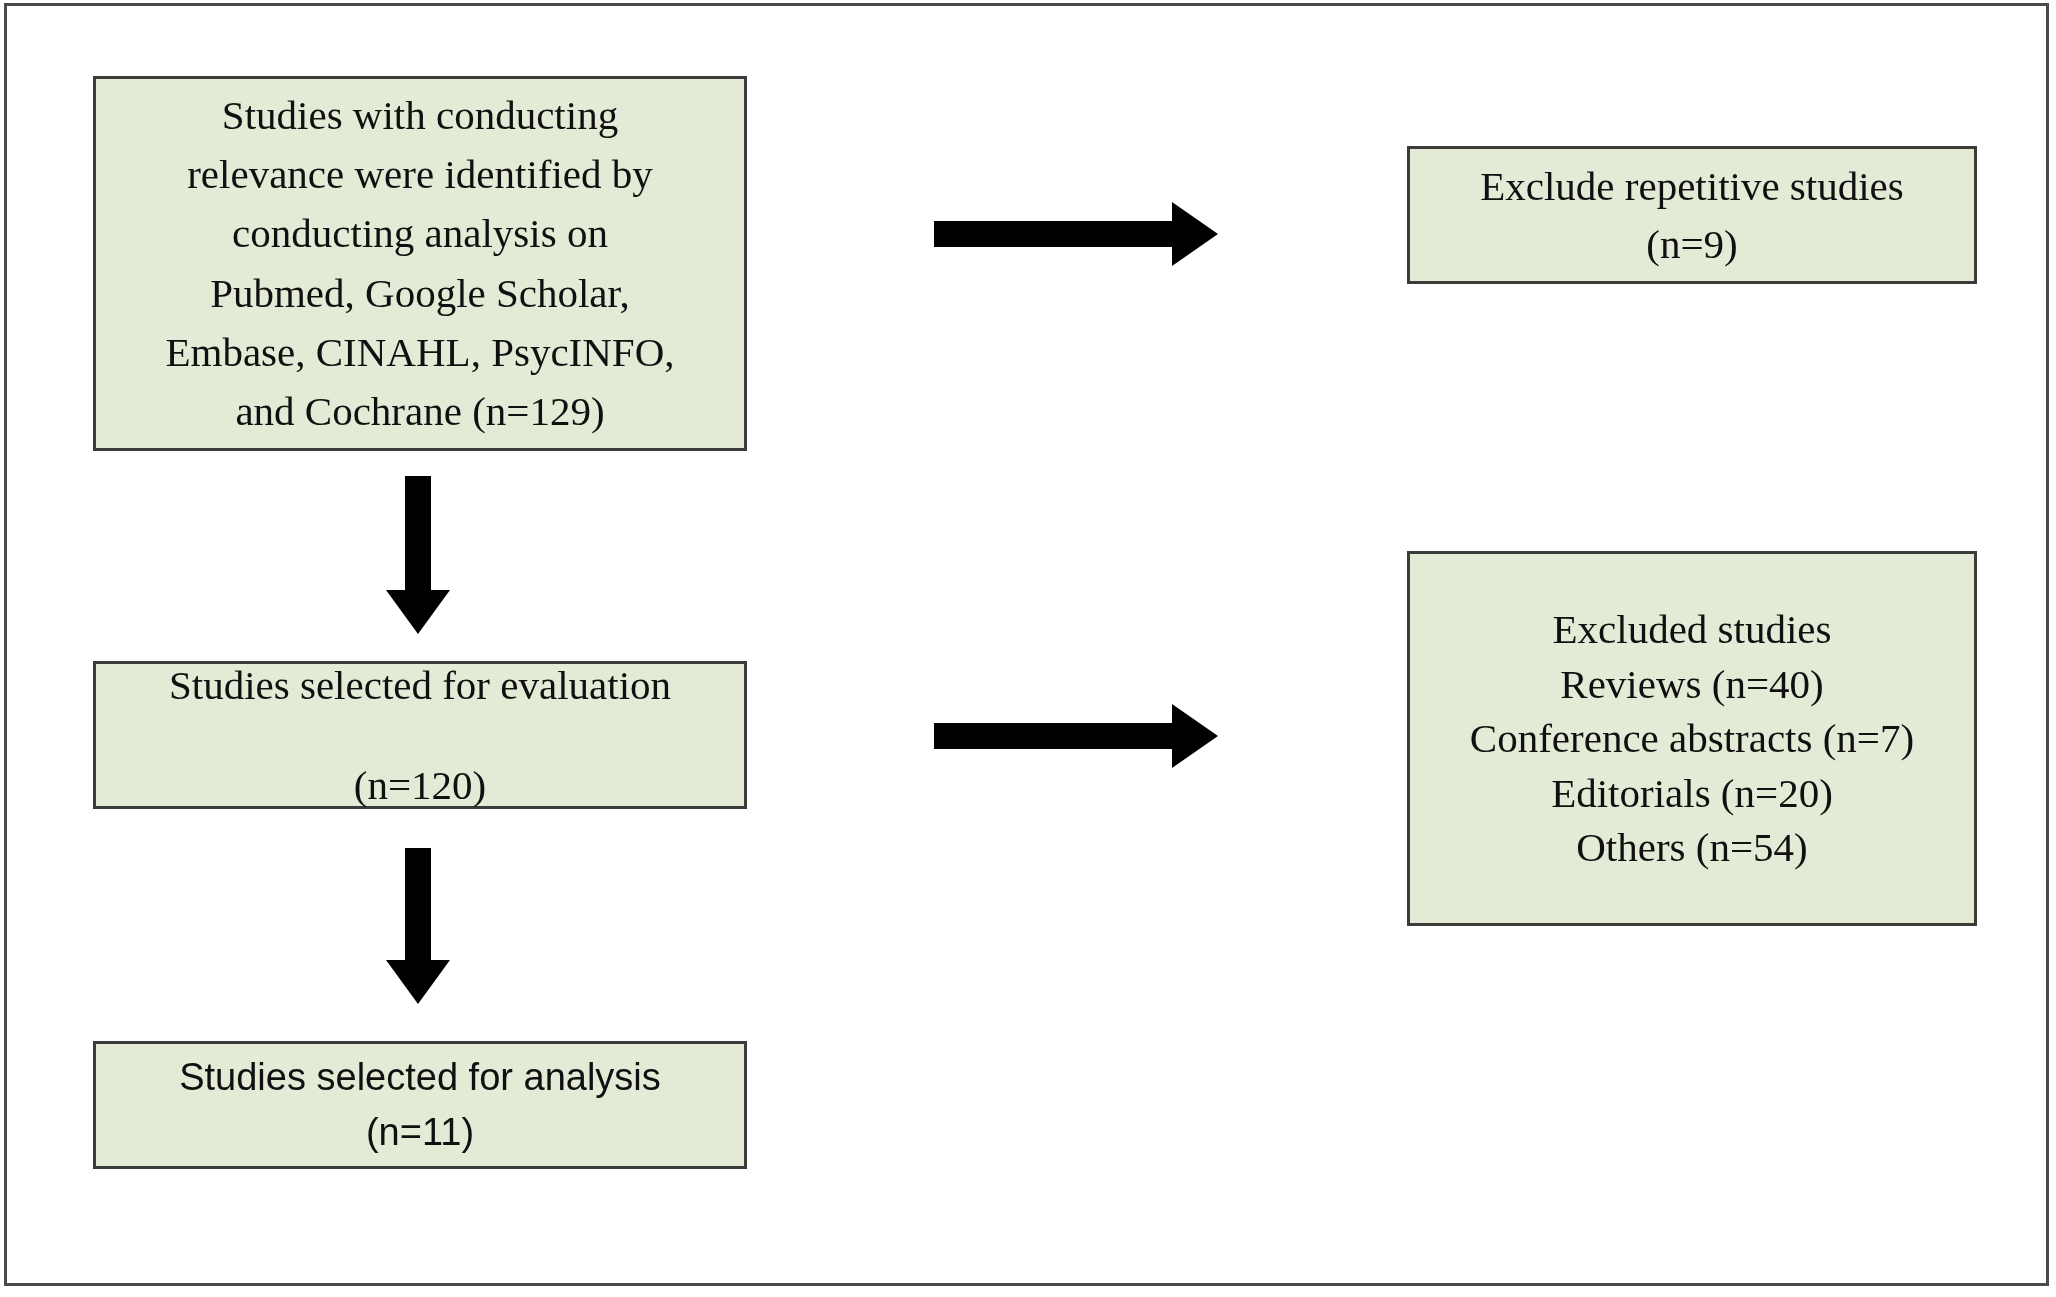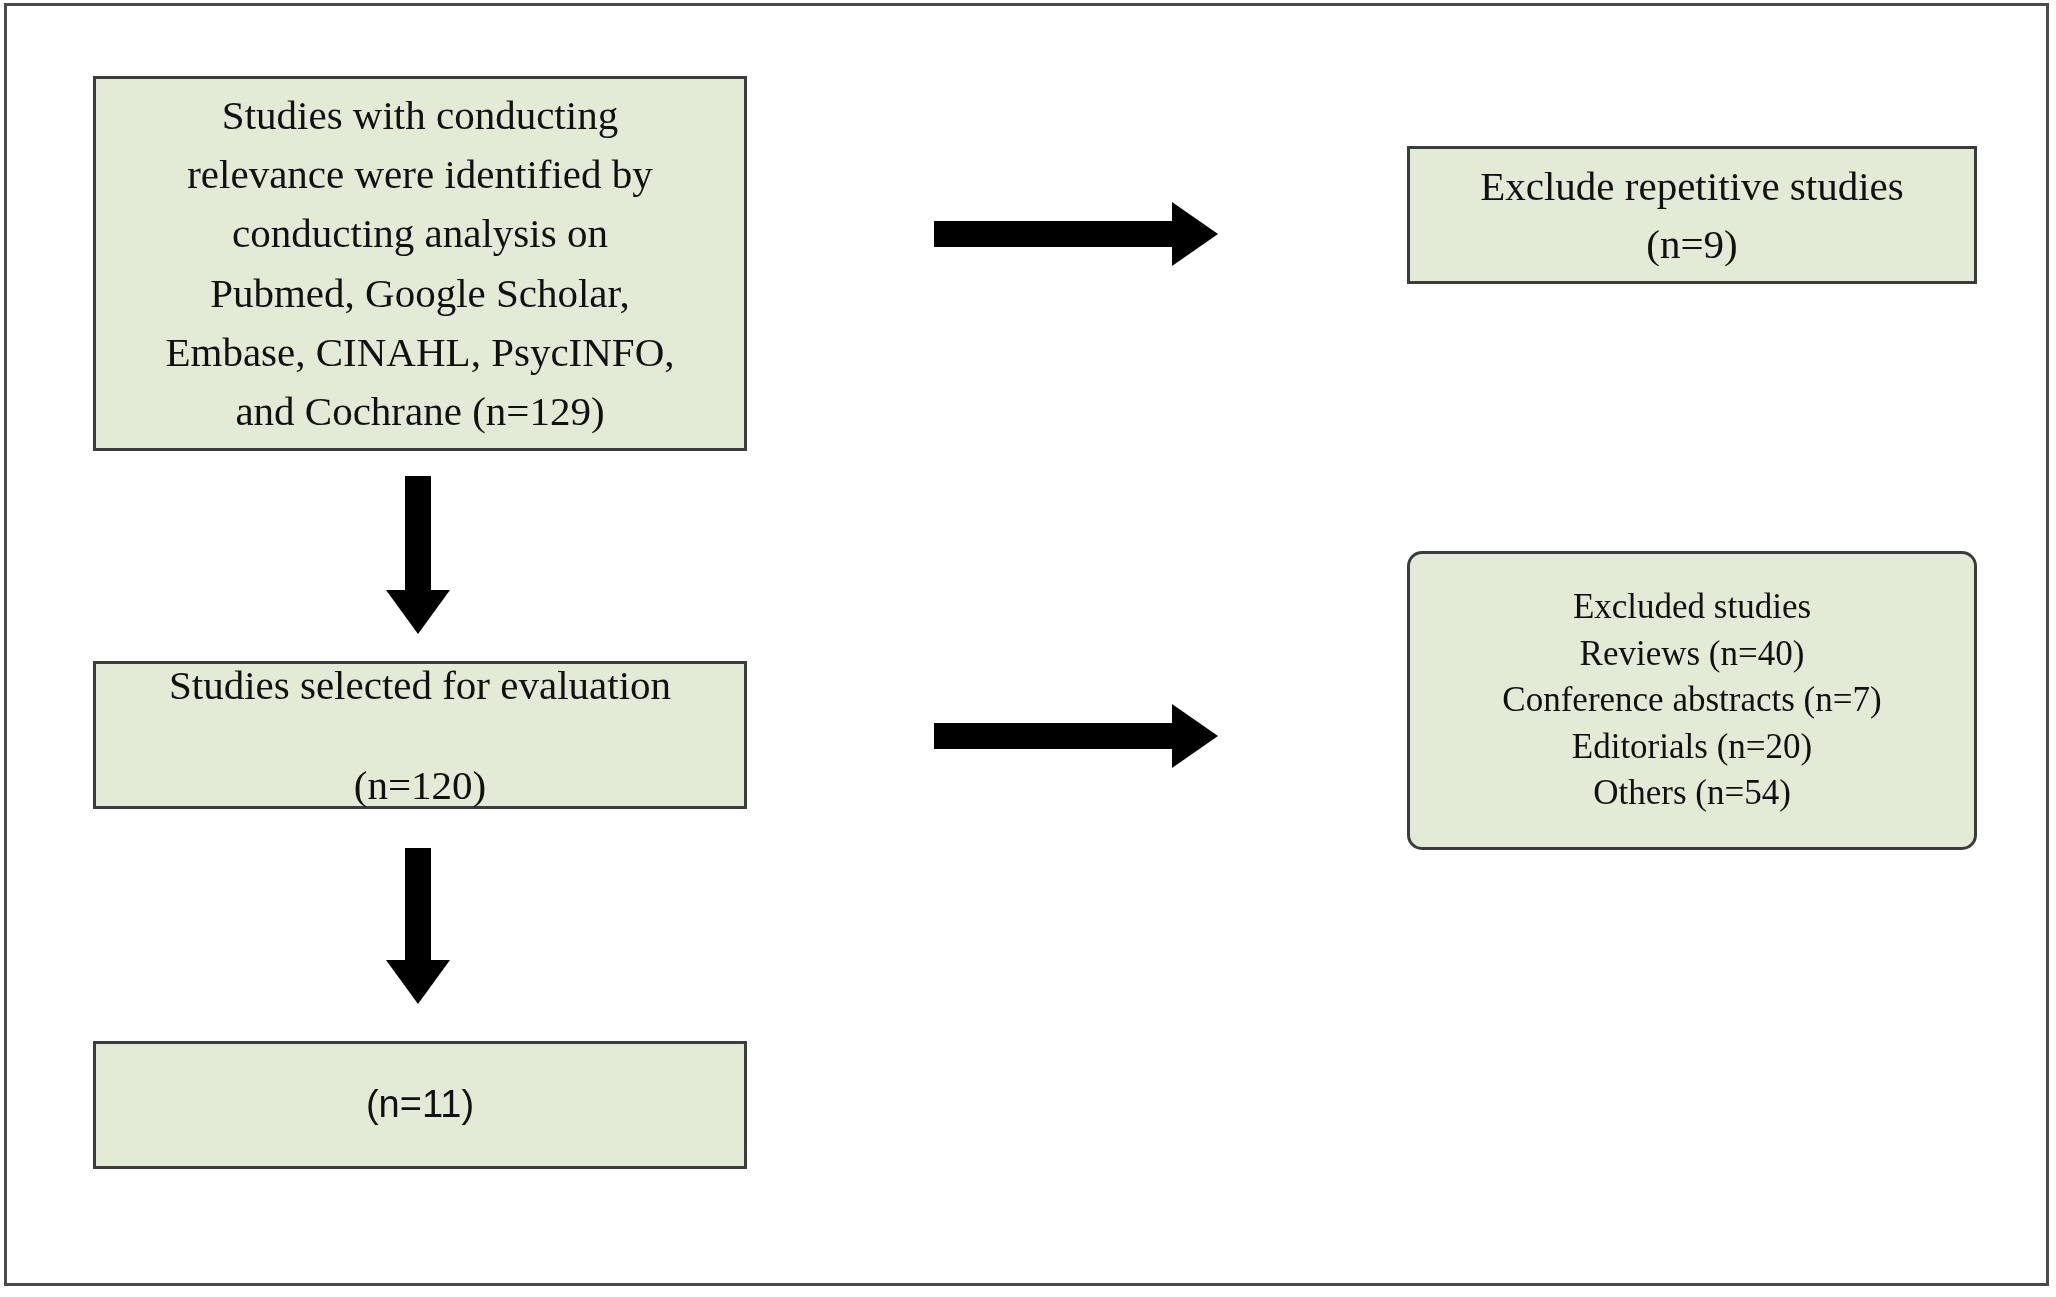--- a/index.html
+++ b/index.html
@@ -57,22 +57,22 @@
   #box-analysis {
     left: 86px; top: 1035px; width: 654px; height: 128px;
     font-size: 38px; line-height: 1.45;
     font-family: "Liberation Sans", "DejaVu Sans", sans-serif;
   }
   #box-repetitive {
     left: 1400px; top: 140px; width: 570px; height: 138px;
     font-size: 41px; line-height: 1.42; text-align: right;
   }
   #box-excluded {
-    left: 1400px; top: 545px; width: 570px; height: 299px;
-    font-size: 35px; line-height: 1.33; border-radius: 15px;
+    left: 1400px; top: 545px; width: 570px; height: 375px;
+    font-size: 41px; line-height: 1.33;
   }
 
   
   .arrow { position: absolute; }
 
   .arrow-v .shaft {
     position: absolute;
     left: 50%;
     transform: translateX(-50%);
     top: 0;
@@ -135,20 +135,21 @@
       <span class="line">Embase, CINAHL, PsycINFO,</span>
       <span class="line">and Cochrane (n=129)</span>
     </div>
 
     <div class="flow-box" id="box-evaluation">
       <span class="line">Studies selected for evaluation</span>
       <span class="line">(n=120)</span>
     </div>
 
     <div class="flow-box" id="box-analysis">
+      <span class="line">Studies selected for analysis</span>
       <span class="line">(n=11)</span>
     </div>
 
     <div class="flow-box" id="box-repetitive">
       <span class="line">Exclude repetitive studies</span>
       <span class="line">(n=9)</span>
     </div>
 
     <div class="flow-box" id="box-excluded">
       <span class="line">Excluded studies</span>

